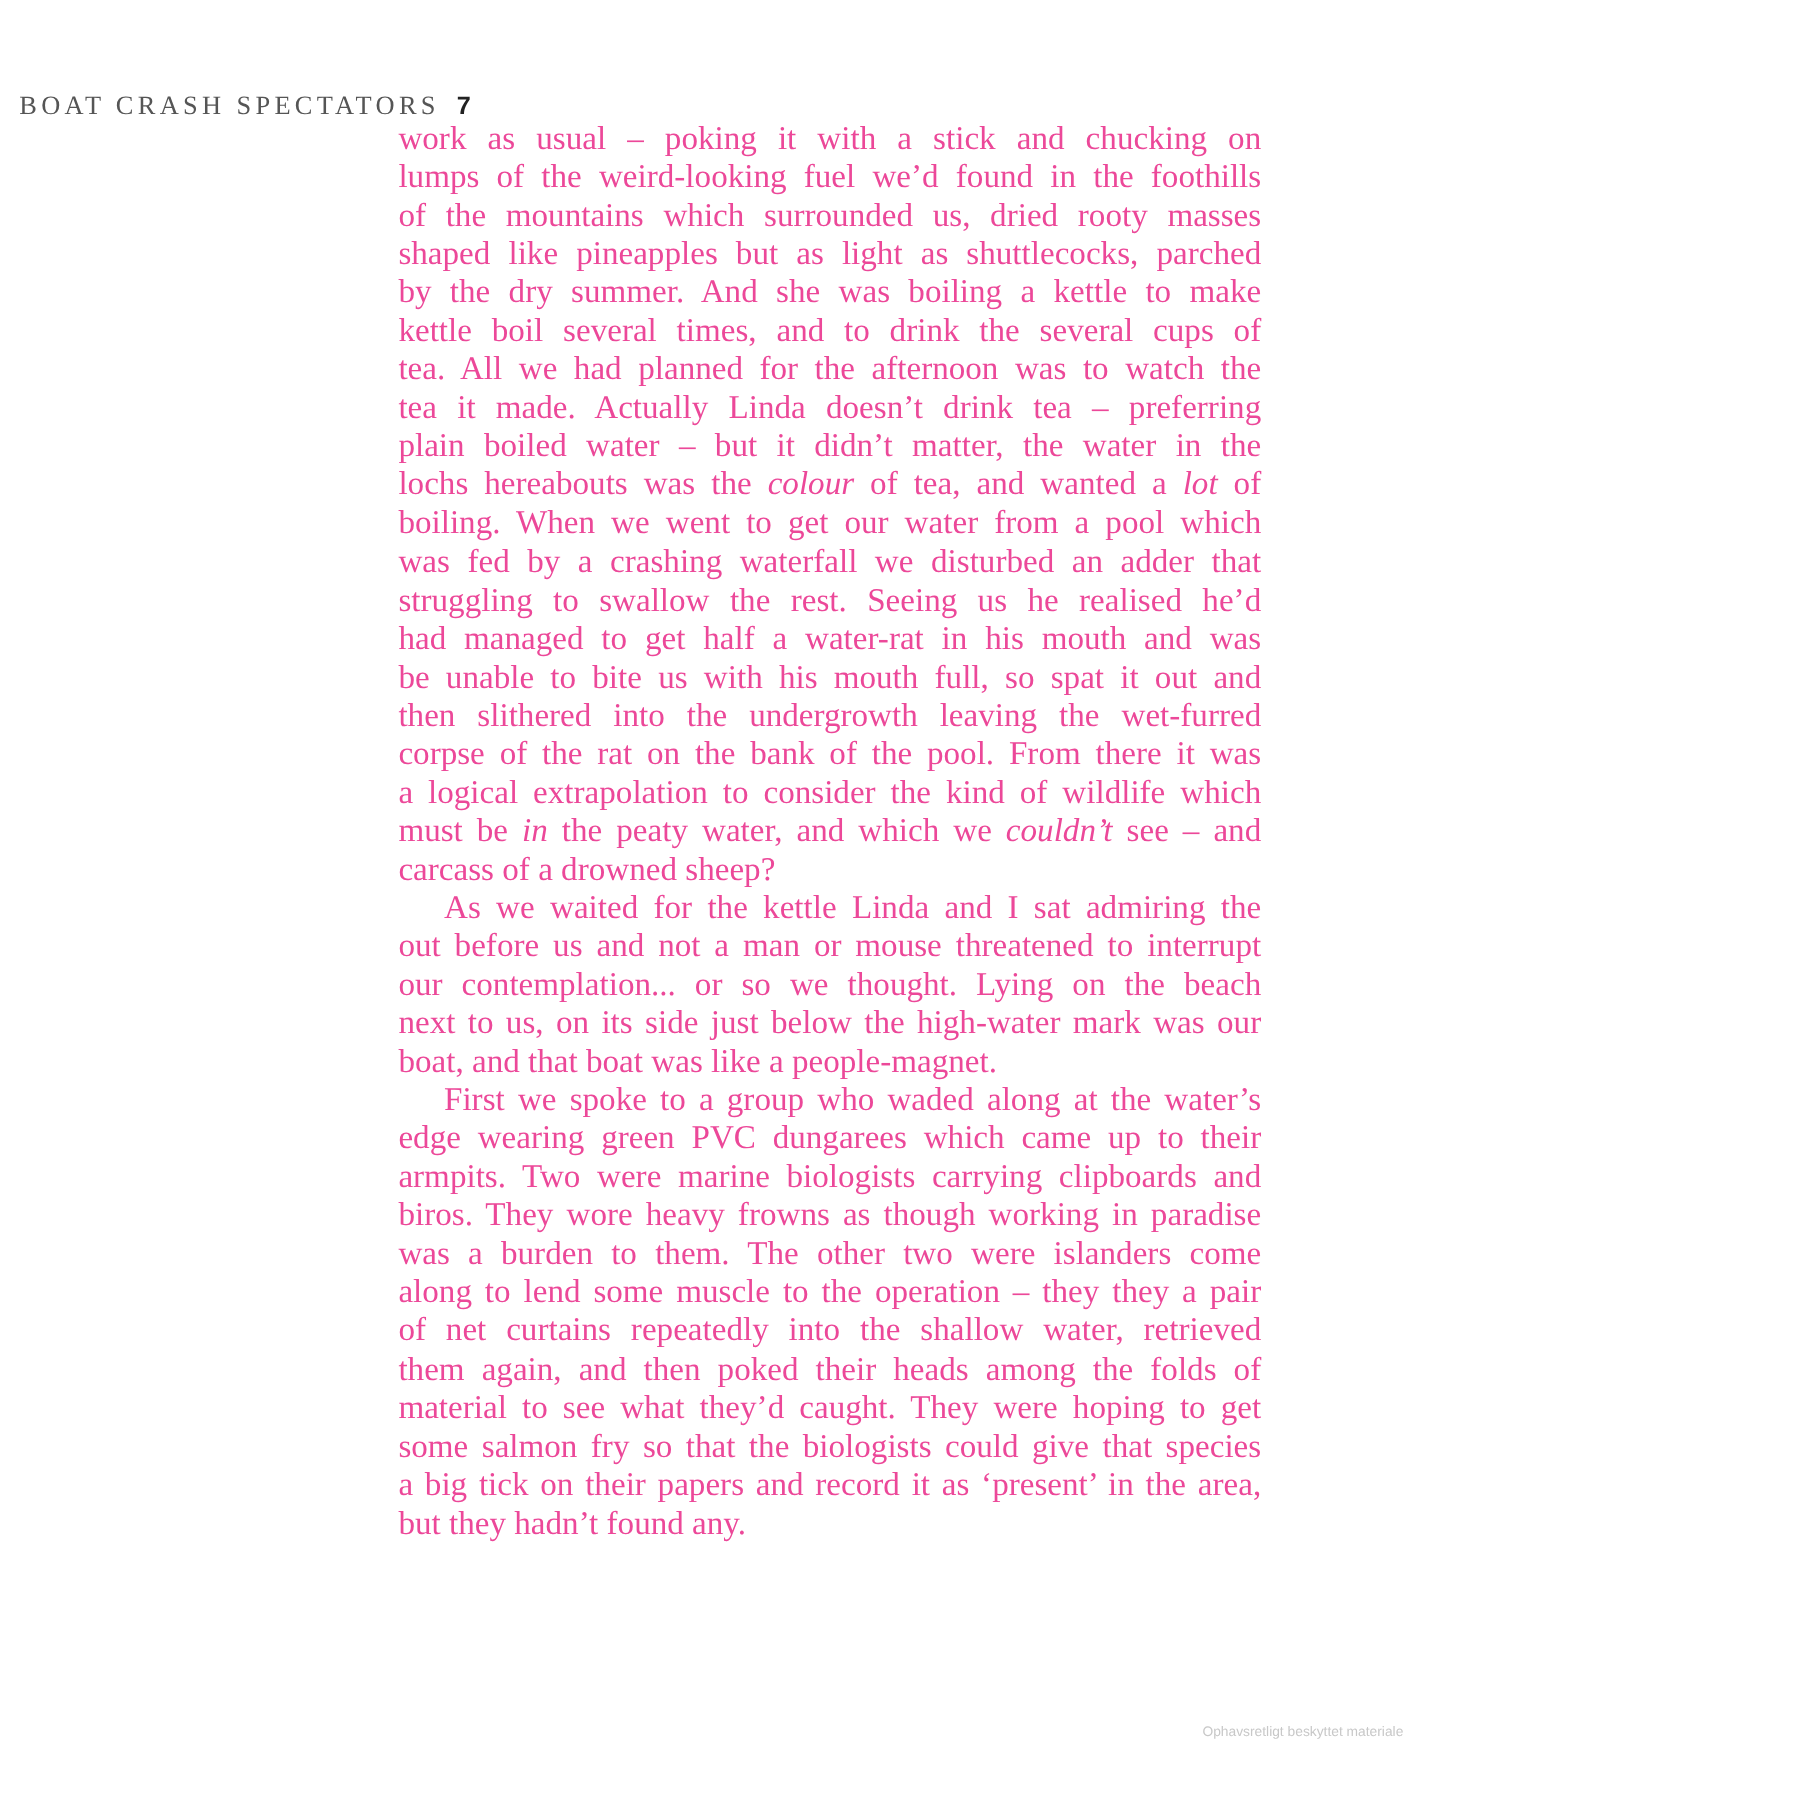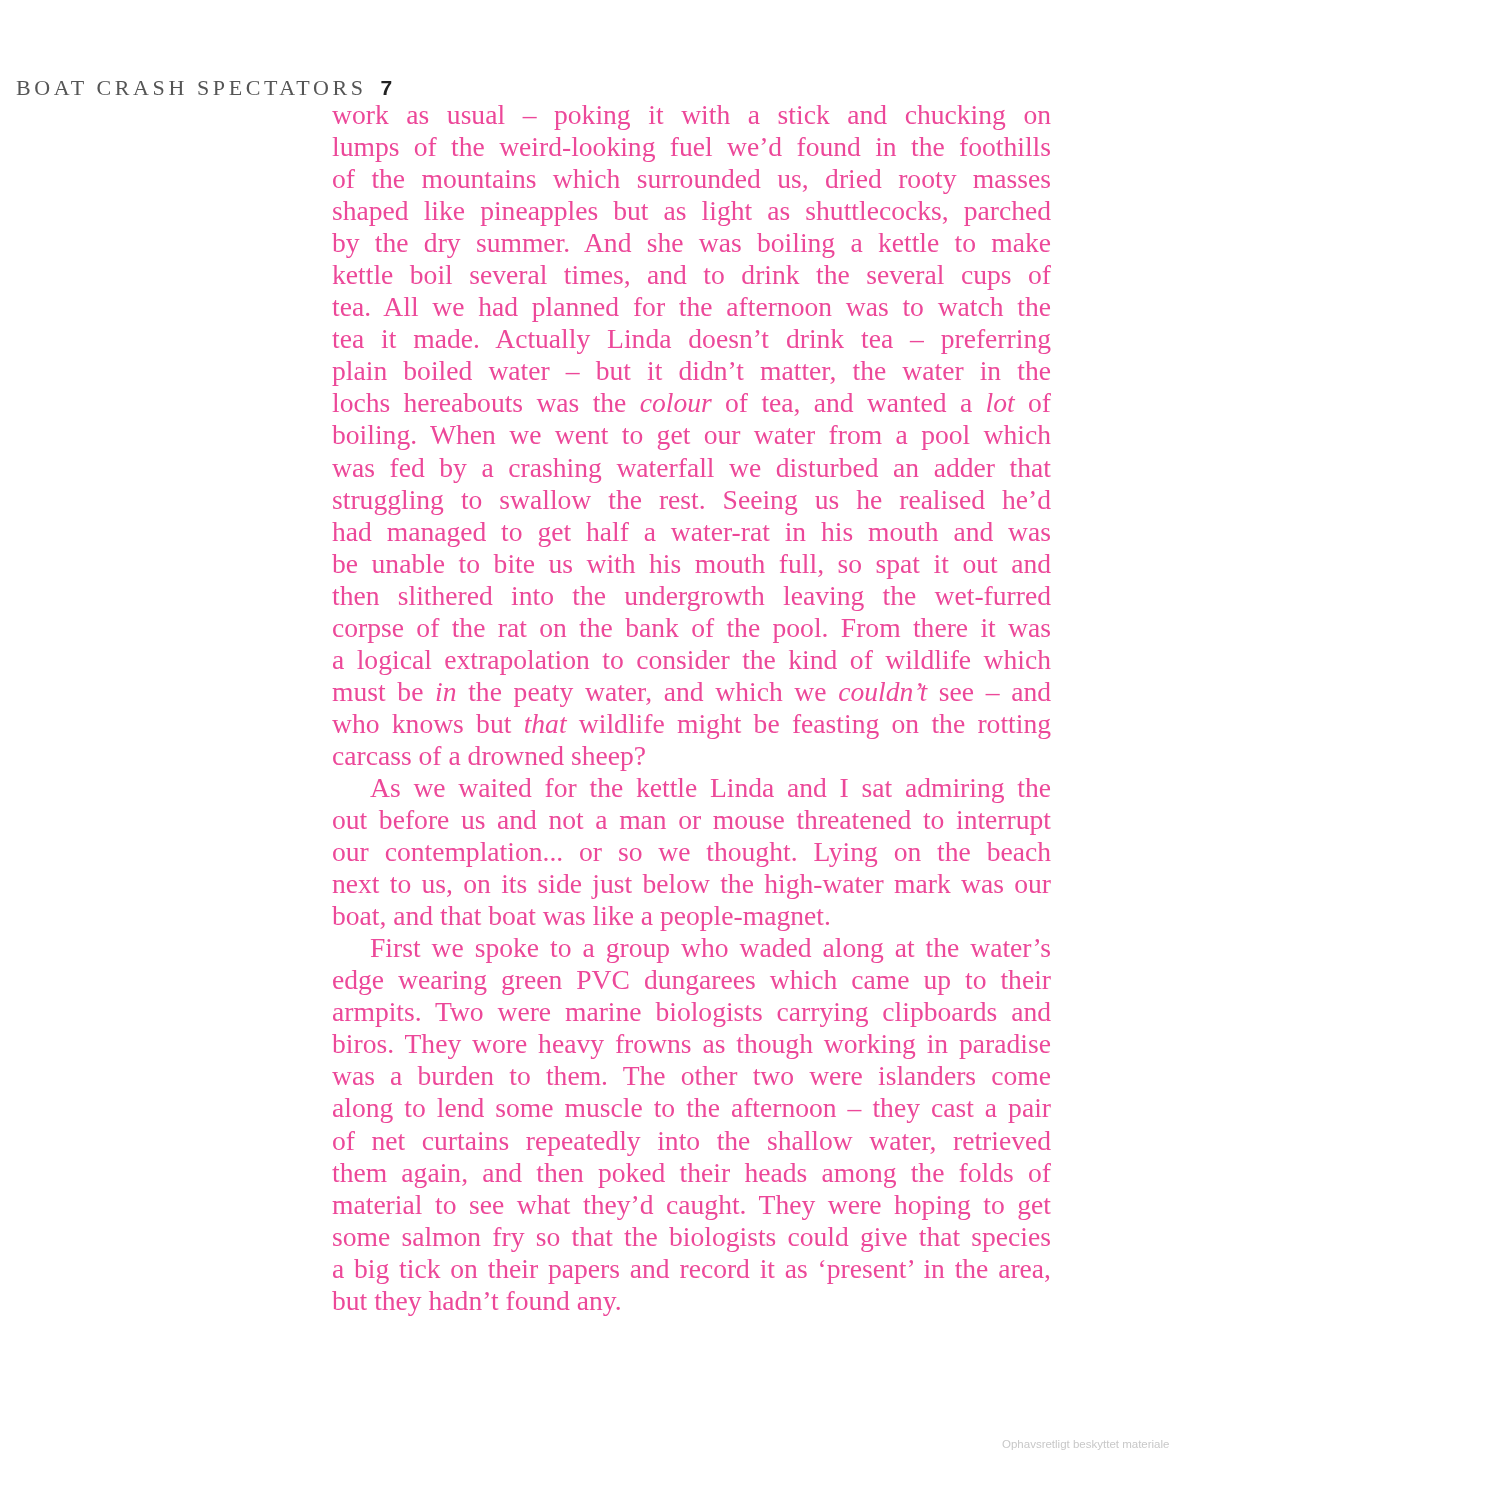--- a/index.html
+++ b/index.html
@@ -53,37 +53,36 @@
       <span class="line"><span>lochs hereabouts was the </span><em>colour</em><span> of tea, and wanted a </span><em>lot</em><span> of</span></span>
       <span class="line"><span>boiling. When we went to get our water from a pool which</span></span>
       <span class="line"><span>was fed by a crashing waterfall we disturbed an adder that</span></span>
       <span class="line"><span>struggling to swallow the rest. Seeing us he realised he’d</span></span>
       <span class="line"><span>had managed to get half a water-rat in his mouth and was</span></span>
       <span class="line"><span>be unable to bite us with his mouth full, so spat it out and</span></span>
       <span class="line"><span>then slithered into the undergrowth leaving the wet-furred</span></span>
       <span class="line"><span>corpse of the rat on the bank of the pool. From there it was</span></span>
       <span class="line"><span>a logical extrapolation to consider the kind of wildlife which</span></span>
       <span class="line"><span>must be </span><em>in</em><span> the peaty water, and which we </span><em>couldn’t</em><span> see – and</span></span>
-      <span class="line"><span>who knows but </span><em>that</em><span> wildlife might be feasting on the rotting</span></span>
       <span class="line last"><span>carcass of a drowned sheep?</span></span>
     </div>
     <div>
       <span class="line indent"><span>As we waited for the kettle Linda and I sat admiring the</span></span>
       <span class="line"><span>out before us and not a man or mouse threatened to interrupt</span></span>
       <span class="line"><span>our contemplation... or so we thought. Lying on the beach</span></span>
       <span class="line"><span>next to us, on its side just below the high-water mark was our</span></span>
       <span class="line last"><span>boat, and that boat was like a people-magnet.</span></span>
     </div>
     <div>
       <span class="line indent"><span>First we spoke to a group who waded along at the water’s</span></span>
       <span class="line"><span>edge wearing green PVC dungarees which came up to their</span></span>
       <span class="line"><span>armpits. Two were marine biologists carrying clipboards and</span></span>
       <span class="line"><span>biros. They wore heavy frowns as though working in paradise</span></span>
       <span class="line"><span>was a burden to them. The other two were islanders come</span></span>
-      <span class="line"><span>along to lend some muscle to the afternoon – they cast a pair</span></span>
+      <span class="line"><span>along to lend some muscle to the operation – they they a pair</span></span>
       <span class="line"><span>of net curtains repeatedly into the shallow water, retrieved</span></span>
       <span class="line"><span>them again, and then poked their heads among the folds of</span></span>
       <span class="line"><span>material to see what they’d caught. They were hoping to get</span></span>
       <span class="line"><span>some salmon fry so that the biologists could give that species</span></span>
       <span class="line"><span>a big tick on their papers and record it as ‘present’ in the area,</span></span>
       <span class="line last"><span>but they hadn’t found any.</span></span>
     </div>
   </div>
 
 <div class="watermark">Ophavsretligt beskyttet materiale</div>

